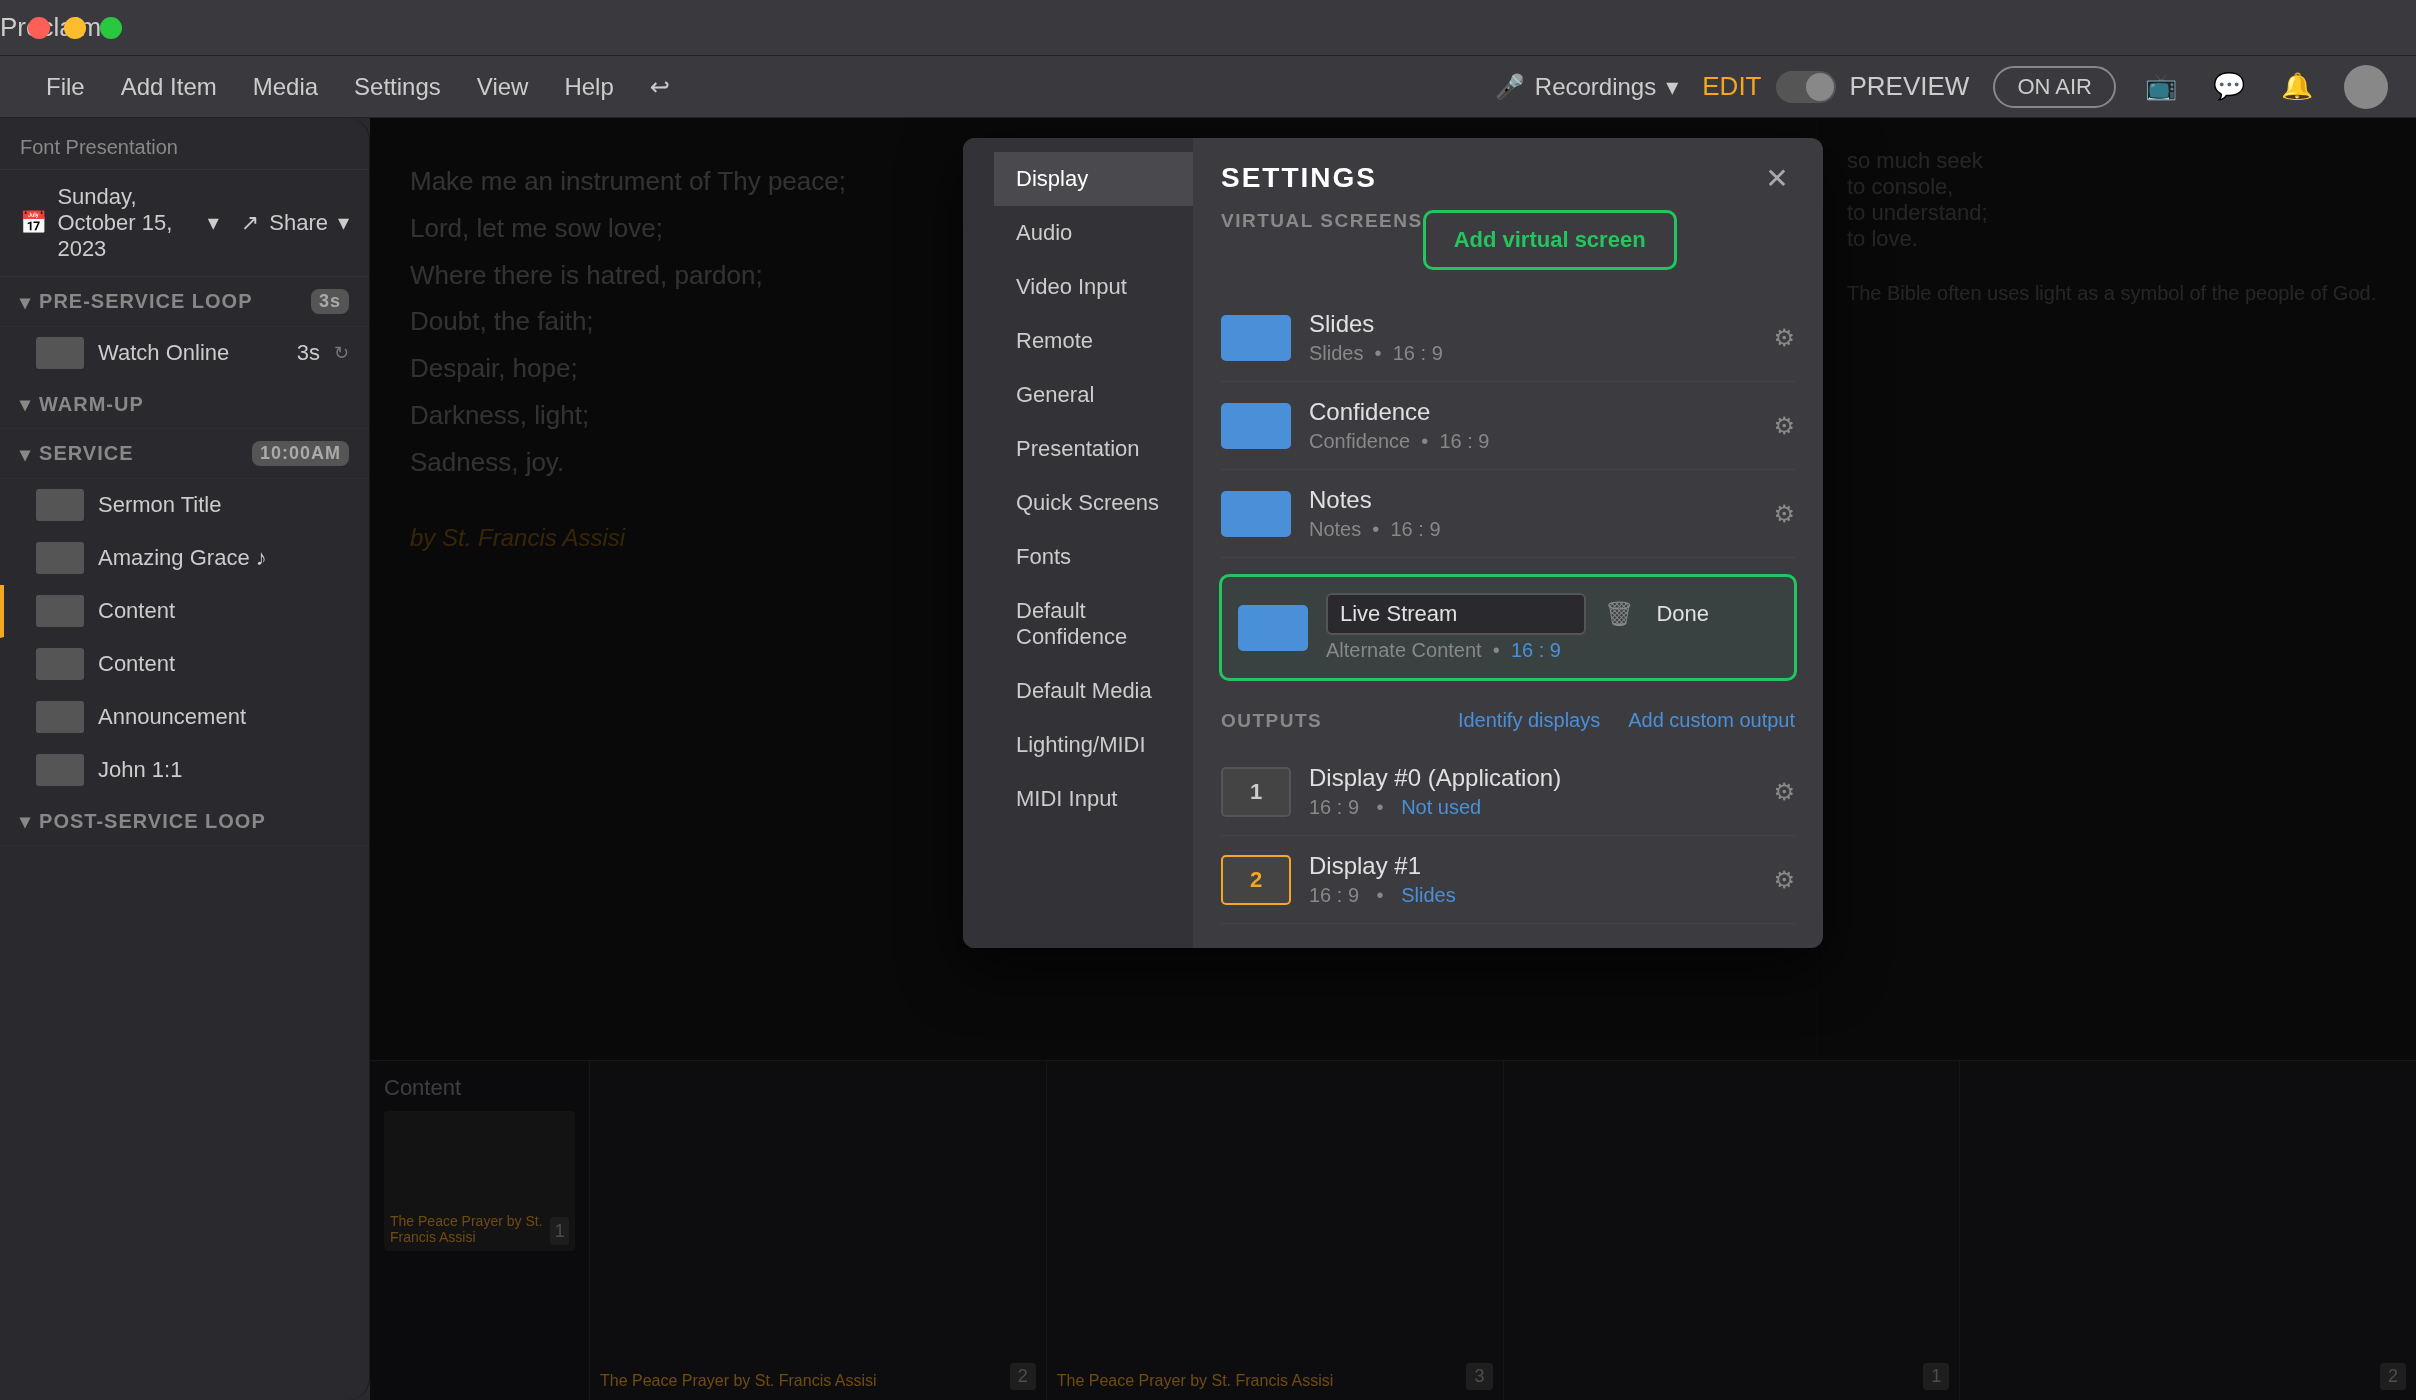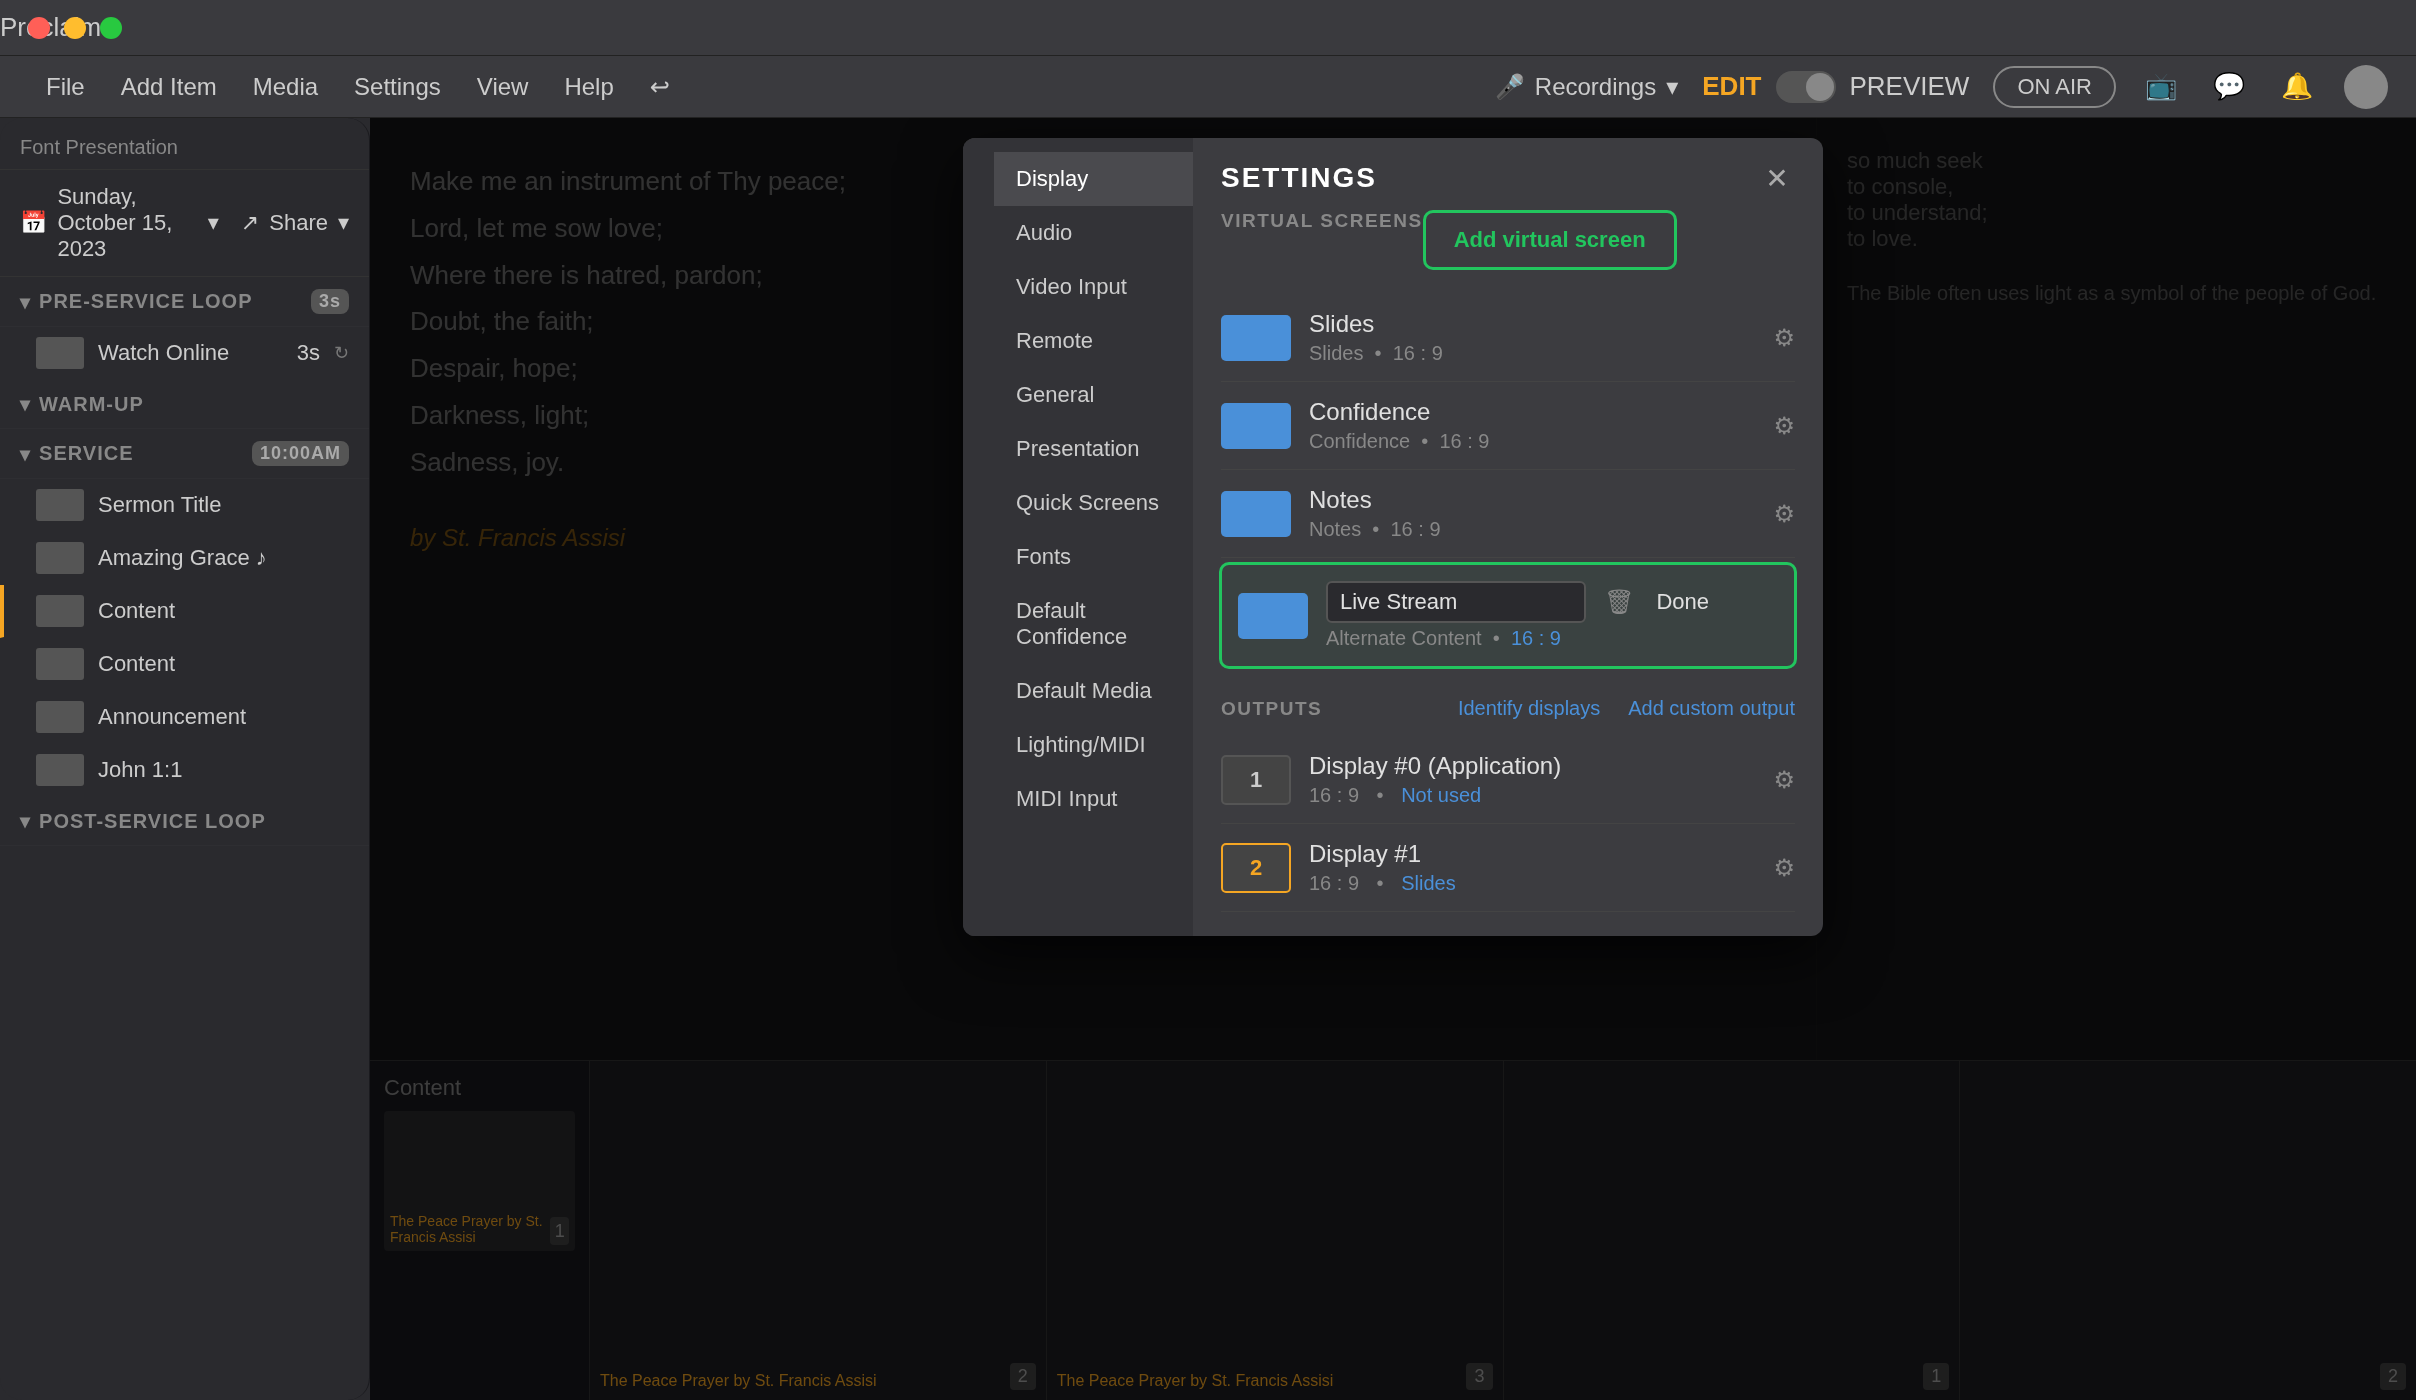--- a/index.html
+++ b/index.html
@@ -74,21 +74,21 @@
       font-size: 24px;
       color: #ccc;
       cursor: pointer;
     }
     .edit-toggle {
       display: flex;
       align-items: center;
       gap: 14px;
       font-size: 24px;
     }
-    .edit-label { color: #f5a623; font-weight: 700; font-size: 26px; }
+    .edit-label { color: #f5a623; font-weight: 400; font-size: 26px; }
     .toggle-pill {
       width: 60px; height: 32px;
       background: #555;
       border-radius: 16px;
       position: relative;
       cursor: pointer;
     }
     .toggle-knob {
       width: 28px; height: 28px;
       background: #888;
@@ -328,21 +328,21 @@
       align-items: center;
       gap: 18px;
       padding: 16px 0;
       border-bottom: 1px solid #444;
     }
     .virtual-screen-row.editing {
       border: 3px solid #22c55e;
       border-radius: 10px;
       padding: 16px;
       background: rgba(34,197,94,0.05);
-      margin: 4px -2px;
+      margin: 16px -2px;
     }
     .vs-thumb {
       width: 70px; height: 46px;
       background: #4a90d9;
       border-radius: 5px;
       flex-shrink: 0;
     }
     .vs-info { flex: 1; }
     .vs-name {
       font-size: 24px;

